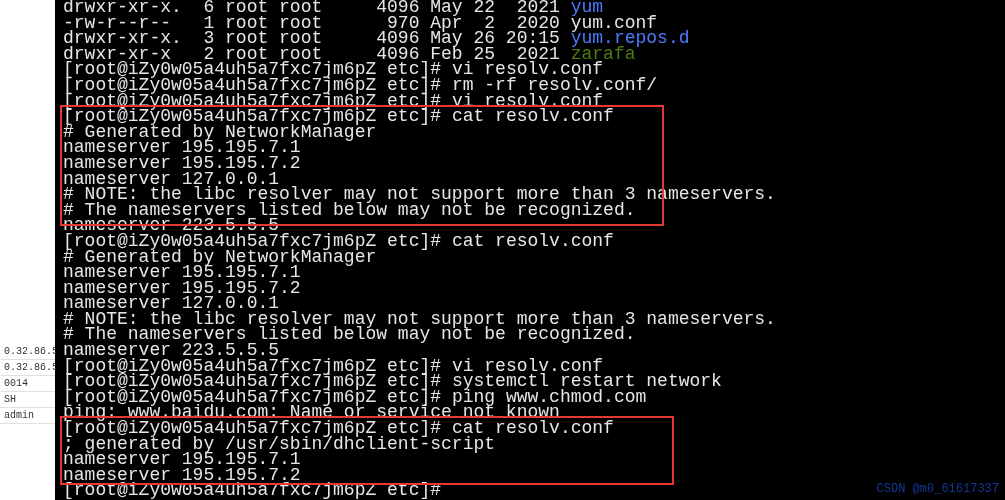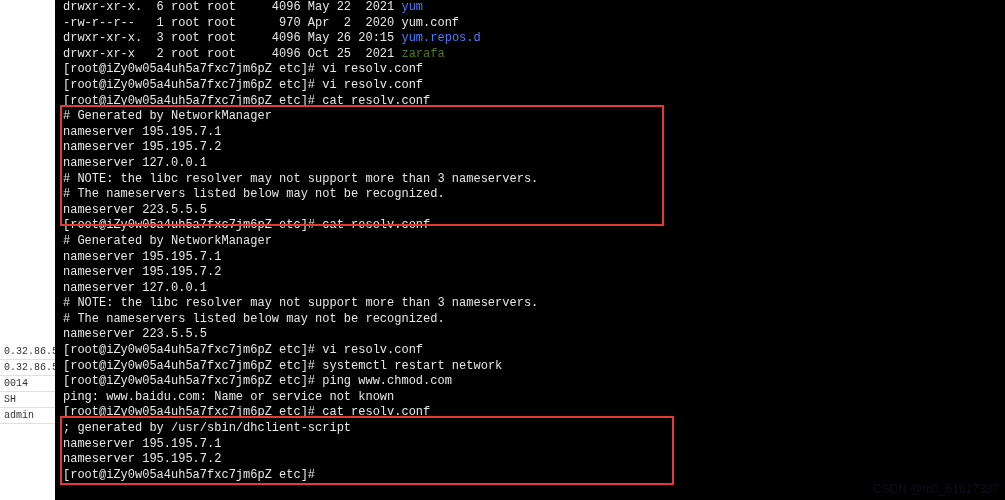--- a/index.html
+++ b/index.html
@@ -1,44 +1,45 @@
 <!DOCTYPE html>
 <html><head>
 <meta charset="utf-8">
 <style>
   html,body{margin:0;padding:0;width:1005px;height:500px;background:#fff;font-family:Consolas,'Courier New',monospace;overflow:hidden}
   .sidebar{position:absolute;left:0;top:344px;width:55px;background:#fff;font-size:10px;color:#333}
   .sidebar div{padding:2px 4px;border-bottom:1px solid #e0e0e0;white-space:nowrap;overflow:hidden}
-  .term{position:absolute;left:55px;top:0;width:950px;height:500px;background:#000;color:#ccc;font-size:12px;line-height:15.6px;padding:0 8px;box-sizing:border-box}
+  .term{position:absolute;left:55px;top:0;width:950px;height:500px;background:#000;color:#ccc;font-size:18px;line-height:15.6px;padding:0 8px;box-sizing:border-box}
   .line{white-space:pre}
   .cyan{color:#4d7c0f}
   .blue{color:#4a7dff}
   .white{color:#e6e6e6}
   .box{border:2px solid #e53935;position:absolute;pointer-events:none}
   .box1{left:60px;top:105px;width:600px;height:117px}
   .box2{left:60px;top:416px;width:610px;height:65px}
-  .water{position:absolute;right:6px;bottom:4px;color:#0f172a;font-size:12px;opacity:.7;font-family:Liberation Sans, sans-serif}
+  .water{position:absolute;right:6px;bottom:4px;color:#1d4ed8;font-size:12px;opacity:.7;font-family:Liberation Mono, monospace}
 </style>
 </head>
 <body>
 
 <div class="sidebar">
   <div>0.32.86.52</div>
   <div>0.32.86.52</div>
   <div>0014</div>
   <div>SH</div>
   <div>admin</div>
 </div>
 
 <div class="term">
 <div class="line white"><span>drwxr-xr-x.  6 root root     4096 May 22  2021 </span><span class="blue">yum</span></div>
 <div class="line white">-rw-r--r--   1 root root      970 Apr  2  2020 yum.conf</div>
 <div class="line white"><span>drwxr-xr-x.  3 root root     4096 May 26 20:15 </span><span class="blue">yum.repos.d</span></div>
-<div class="line white"><span>drwxr-xr-x   2 root root     4096 Oct 25  2021 </span><span class="cyan">zarafa</span></div>
+<div class="line white"><span>drwxr-xr-x   2 root root     4096 Feb 25  2021 </span><span class="cyan">zarafa</span></div>
 <div class="line"><span class="white">[root@iZy0w05a4uh5a7fxc7jm6pZ etc]# </span><span class="white">vi resolv.conf</span></div>
+<div class="line"><span class="white">[root@iZy0w05a4uh5a7fxc7jm6pZ etc]# </span><span class="white">rm -rf resolv.conf/</span></div>
 <div class="line"><span class="white">[root@iZy0w05a4uh5a7fxc7jm6pZ etc]# </span><span class="white">vi resolv.conf</span></div>
 <div class="line"><span class="white">[root@iZy0w05a4uh5a7fxc7jm6pZ etc]# </span><span class="white">cat resolv.conf</span></div>
 <div class="line white"># Generated by NetworkManager</div>
 <div class="line white">nameserver 195.195.7.1</div>
 <div class="line white">nameserver 195.195.7.2</div>
 <div class="line white">nameserver 127.0.0.1</div>
 <div class="line white"># NOTE: the libc resolver may not support more than 3 nameservers.</div>
 <div class="line white"># The nameservers listed below may not be recognized.</div>
 <div class="line white">nameserver 223.5.5.5</div>
 <div class="line"><span class="white">[root@iZy0w05a4uh5a7fxc7jm6pZ etc]# </span><span class="white">cat resolv.conf</span></div>

